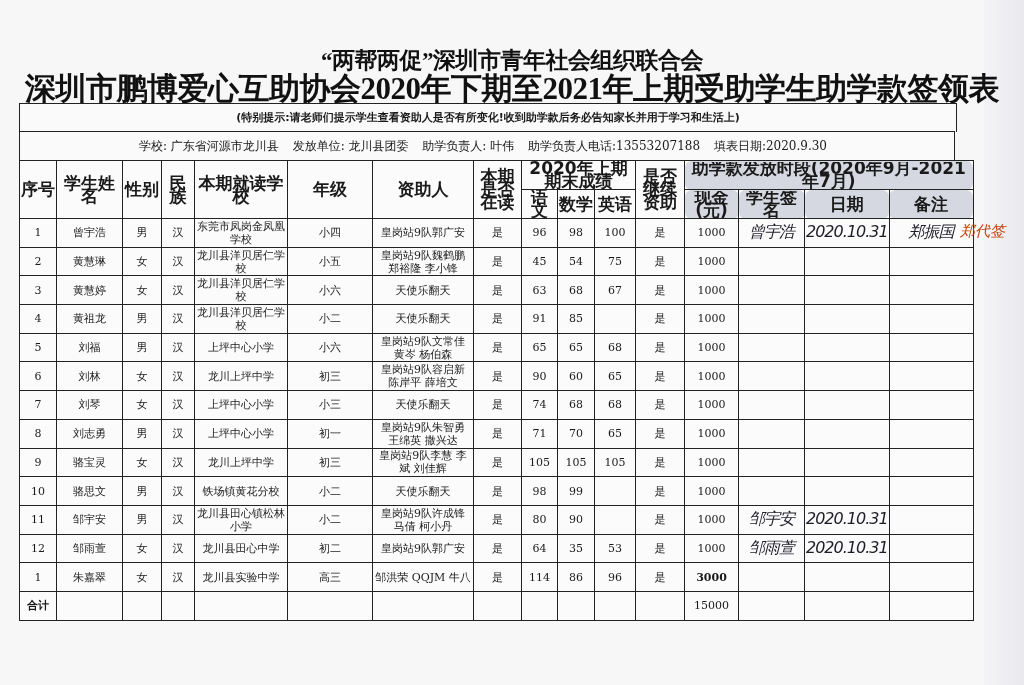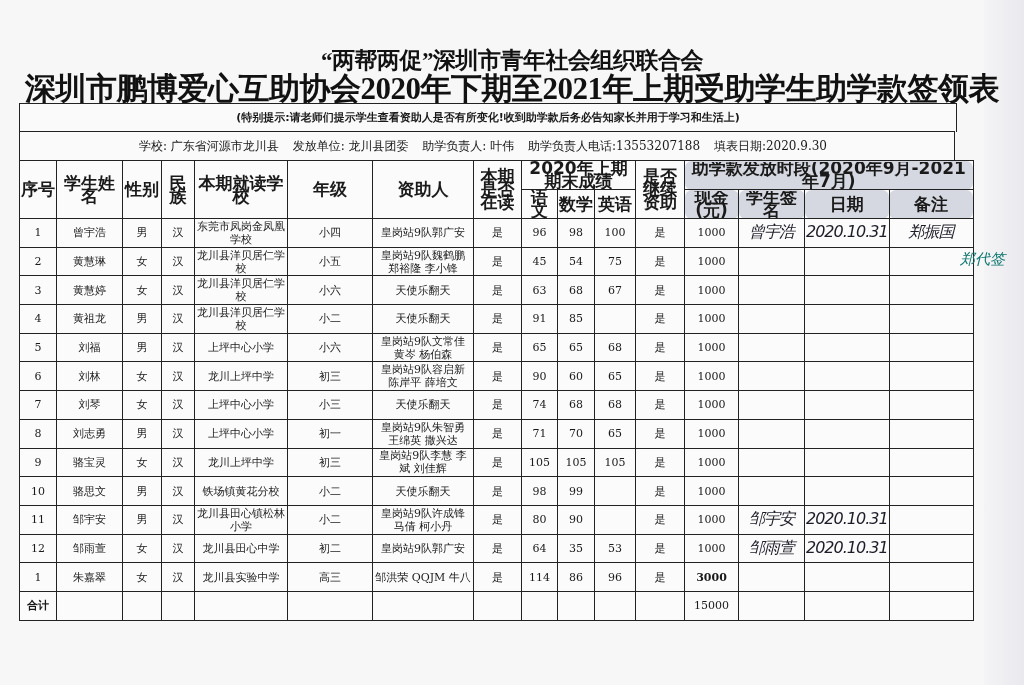--- a/index.html
+++ b/index.html
@@ -65,21 +65,21 @@
   td.total-label { font-size: 14px; font-weight: bold; font-family: Liberation Serif, serif; }
   td.total-amt { font-size: 13px; font-weight: normal; }
   .hw {
     font-family: "DejaVu Sans", "Liberation Sans", sans-serif;
     font-style: italic; color: #1d1d28; font-size: 16px; letter-spacing: -1px;
     white-space: nowrap;
   }
   .hw-outside {
     position: absolute; left: 960px; top: 222px;
     font-family: Liberation Mono, monospace;
-    font-style: italic; color: #0f766e; font-size: 15px; white-space: nowrap; margin-top: 28px;
+    font-style: italic; color: #c2410c; font-size: 15px; white-space: nowrap;
   }
 </style>
 </head>
 <body>
 
 <div class="page-edge"></div>
 
 <div class="title1">“两帮两促”深圳市青年社会组织联合会</div>
 <div class="title2">深圳市鹏博爱心互助协会2020年下期至2021年上期受助学生助学款签领表</div>
 

